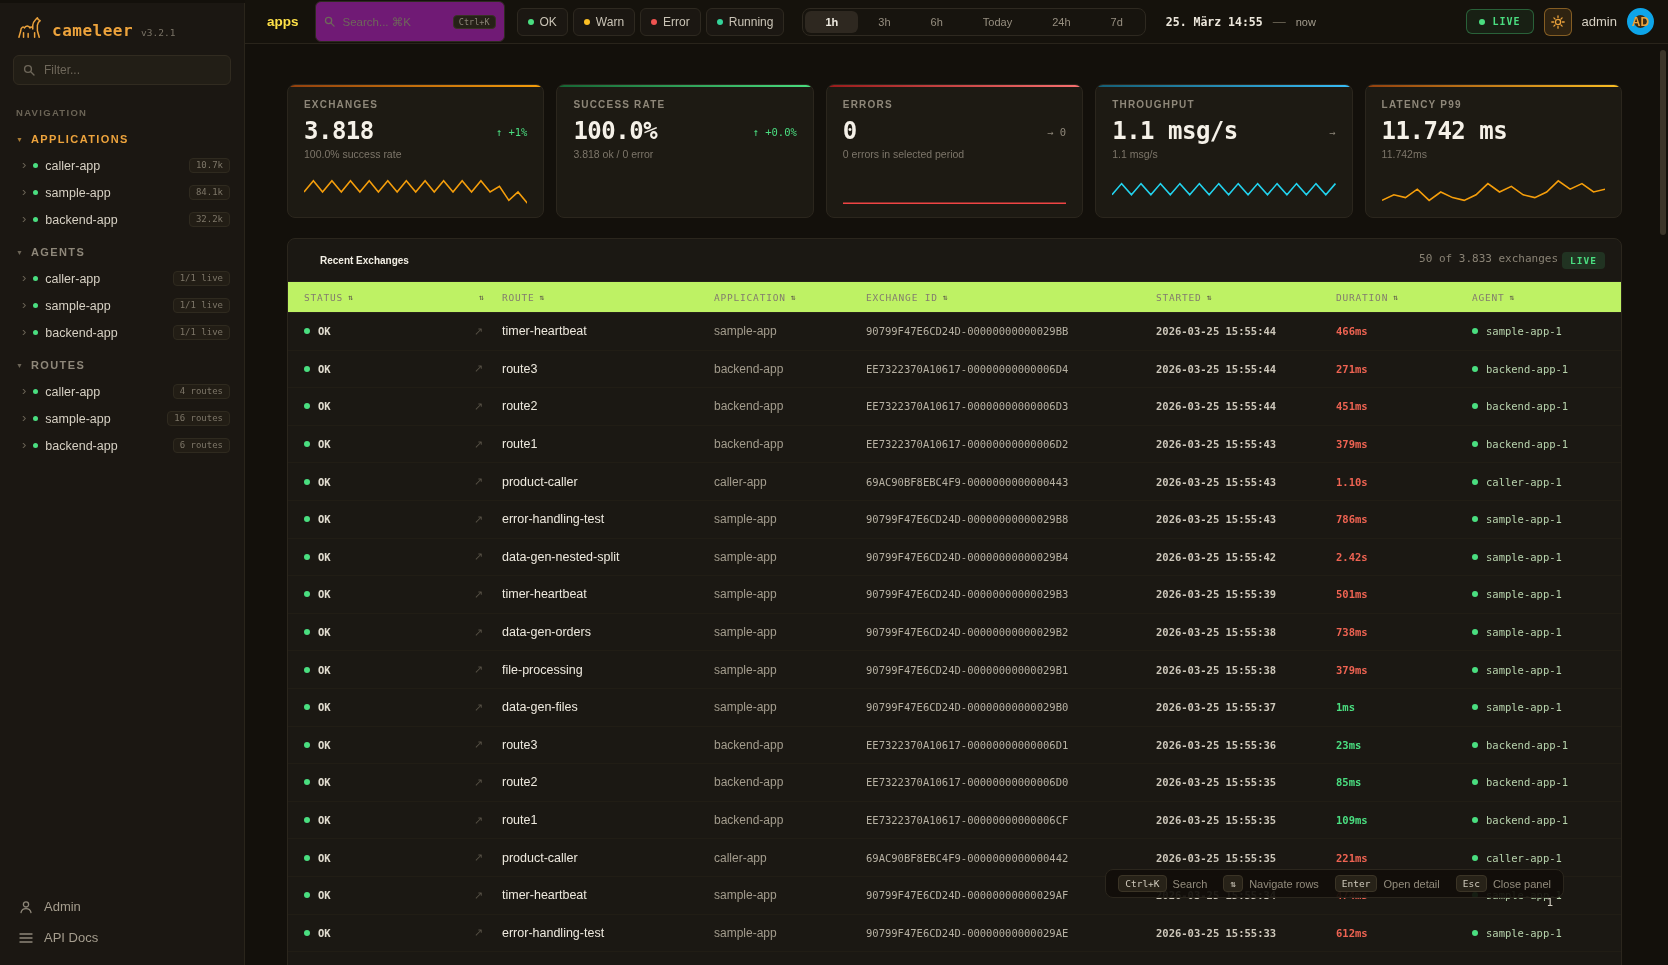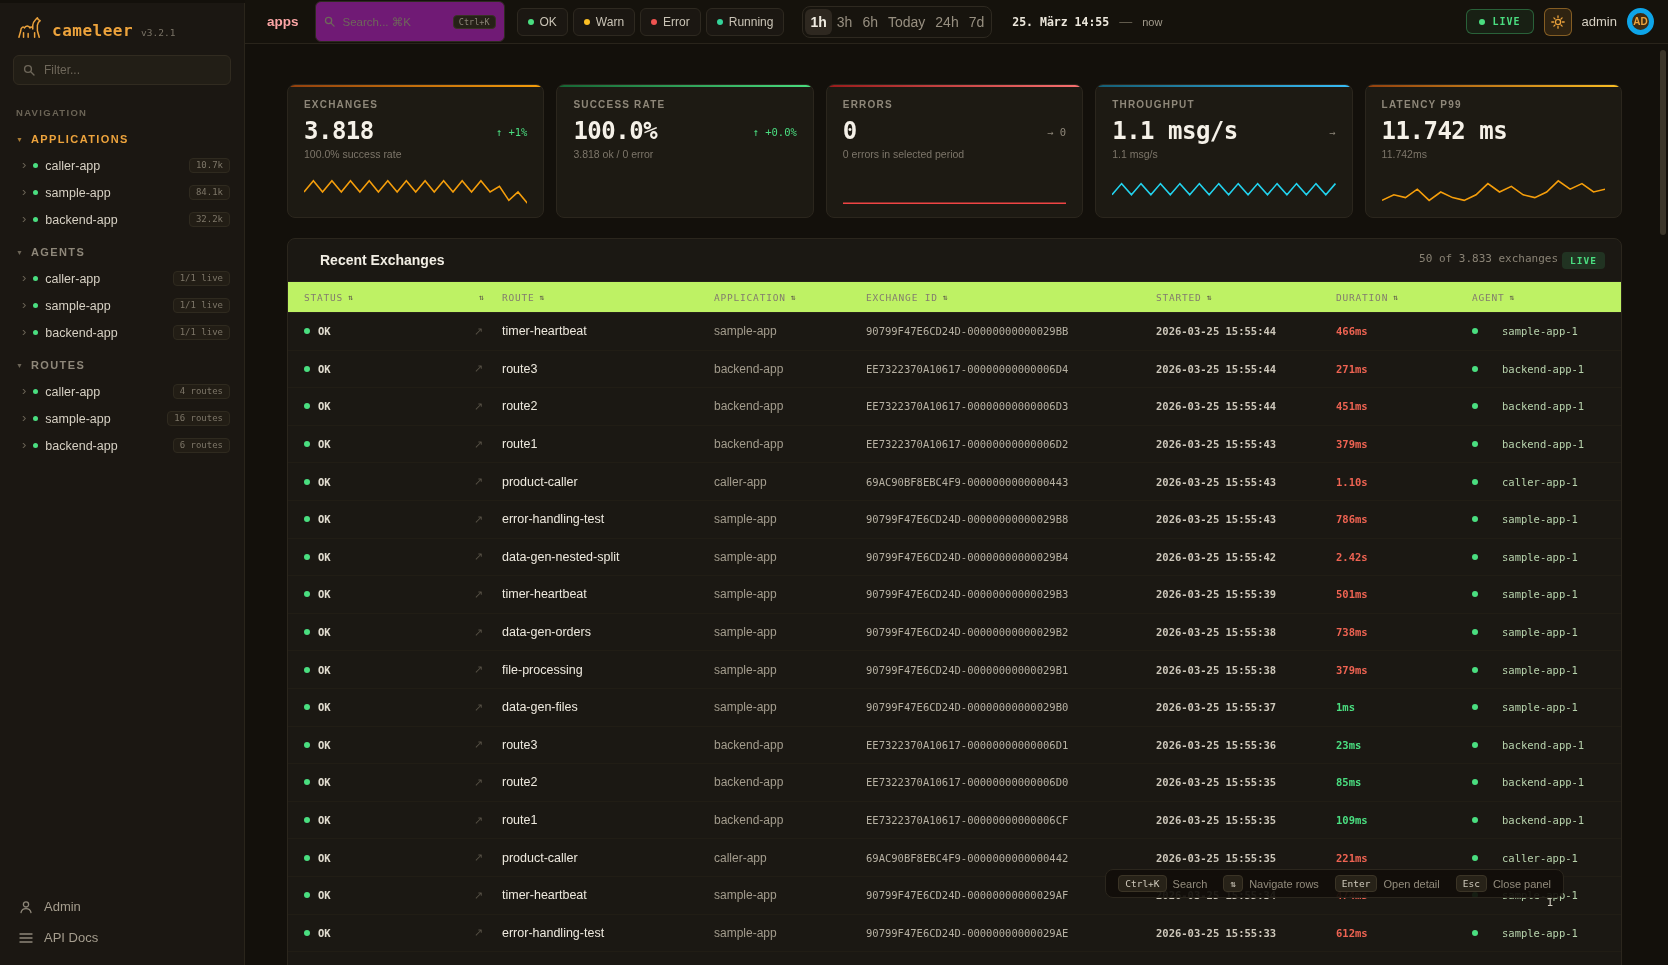--- a/index.html
+++ b/index.html
@@ -41,72 +41,72 @@
   .sidebar-footer { margin-top:auto; padding:8px 0 12px; }
   .footer-item { display:flex; gap:10px; align-items:center; padding:8px 18px; color:#a59d8e; font-size:13px; cursor:pointer; }
   .f-icon { width:16px; display:flex; justify-content:center; color:#8e8779; font-size:15px; line-height:1; }
 
   
   .topbar {
     position:absolute; left:245px; top:0; right:0; height:44px;
     background:#15120c; border-bottom:1px solid #29241b;
     display:flex; align-items:center; padding:0 14px; gap:8px;
   }
-  .context-label { font-weight:bold; font-size:13.5px; color:#fca5a5; margin:0 8px; }
+  .context-label { font-weight:bold; font-size:13.5px; color:#fde047; margin:0 8px; }
   .search-box { width:190px; height:41px; background:#701a75; border:1px solid #2e2920; border-radius:6px; display:flex; align-items:center; padding:0 8px; gap:6px; }
   .search-box input { background:none; border:none; outline:none; color:#d8d2c6; font:11.5px "Liberation Sans", sans-serif; width:100%; }
   .kbd-chip { font-family:"DejaVu Sans Mono", monospace; font-size:8.5px; color:#8a8375; background:#262118; border:1px solid #393225; border-radius:4px; padding:1px 5px; white-space:nowrap; }
   .chips { display:flex; gap:5px; margin-left:4px; }
   .chip { height:28px; display:flex; align-items:center; gap:6px; padding:0 10px; background:#1b1712; border:1px solid #2e2920; border-radius:6px; font-size:12px; color:#c9c3b5; cursor:pointer; }
   .time-group { display:flex; align-items:center; background:#17140e; border:1px solid #2e2920; border-radius:8px; padding:2px; margin-left:10px; }
-  .time-btn { padding:5px 5px; font-size:14px; color:#978f80; border-radius:6px; cursor:pointer; white-space:nowrap; }
+  .time-btn { padding:5px 20px; font-size:11px; color:#978f80; border-radius:6px; cursor:pointer; white-space:nowrap; }
   .time-btn.active { background:#2e2820; color:#f0ece2; font-weight:bold; }
   .date-label { font-family:"DejaVu Sans Mono", monospace; font-size:11.5px; color:#ece7dc; font-weight:bold; margin-left:12px; white-space:nowrap; }
   .range-sep { color:#6b6456; margin:0 2px; }
   .range-end { font-family:Liberation Sans, sans-serif; font-size:11px; color:#a39c8d; }
   .topbar-right { margin-left:auto; display:flex; align-items:center; gap:10px; }
   .live-btn { display:flex; align-items:center; gap:7px; padding:6px 12px; border:1px solid rgba(74,222,128,.35); background:rgba(74,222,128,.07); border-radius:6px; cursor:pointer; }
   .live-btn span { font-family:"DejaVu Sans Mono", monospace; font-size:10px; font-weight:bold; color:#4ade80; letter-spacing:1px; }
   .theme-btn { width:28px; height:28px; border-radius:6px; background:rgba(237,163,60,.12); border:1px solid rgba(237,163,60,.45); display:flex; align-items:center; justify-content:center; cursor:pointer; }
   .username { font-size:13px; color:#d6d0c3; }
-  .avatar { width:27px; height:27px; border-radius:50%; background:#3d2b12; border:5px solid #0ea5e9; color:#eda33c; font-size:10px; font-weight:bold; display:flex; align-items:center; justify-content:center; cursor:pointer;text-align:center; }
+  .avatar { width:27px; height:27px; border-radius:50%; background:#3d2b12; border:7px solid #0ea5e9; color:#eda33c; font-size:12px; font-weight:bold; display:flex; align-items:center; justify-content:center; cursor:pointer;text-align:center; }
 
   
   .main { position:absolute; left:245px; top:44px; right:0; bottom:0; overflow:hidden; padding:40px 46px 0 42px; }
   .cards { display:grid; grid-template-columns:repeat(5,1fr); gap:12px; }
   .card { position:relative; background:#1d1a13; border:1px solid #2b261d; border-radius:8px; height:134px; padding:14px 16px; overflow:hidden; }
   .card-accent { position:absolute; top:0; left:0; right:0; height:2px; }
   .card-title { font-size:10px; letter-spacing:1.2px; color:#8e8779; font-weight:bold; }
   .card-value-row { display:flex; align-items:flex-start; justify-content:space-between; margin-top:7px; }
   .card-value { font-family:"DejaVu Sans Mono", monospace; font-weight:bold; font-size:24px; color:#f5f1e8; letter-spacing:-.5px; }
   .card-trend { font-family:"DejaVu Sans Mono", monospace; font-size:10.5px; margin-top:9px; white-space:nowrap; }
   .trend-up { color:#4ade80; } .trend-flat { color:#8e8779; }
   .card-sub { font-size:10.5px; color:#7d766a; margin-top:3px; }
   .card-spark { position:absolute; left:16px; right:16px; bottom:9px; height:34px; }
 
   .panel { margin-top:20px; background:#1b1813; border:1px solid #2b261d; border-radius:8px; height:820px; position:relative; }
   .panel-head { display:flex; align-items:center; padding:11px 16px; height:42px; }
-  .panel-title { font-size:14px; font-weight:bold; color:#f2eee4;padding-left:16px; }
+  .panel-title { font-size:10px; font-weight:bold; color:#f2eee4;padding-left:16px; }
   .panel-meta { margin-left:auto; display:flex; align-items:flex-start; gap:4px; }
   .panel-count { font-family:"DejaVu Sans Mono", monospace; font-size:11px; color:#8a8375; }
   .live-badge { font-family:"DejaVu Sans Mono", monospace; font-size:9.5px; font-weight:bold; color:#4ade80; background:rgba(74,222,128,.14); padding:3px 8px; border-radius:4px; letter-spacing:1px; }
   .thead, .trow { display:grid; grid-template-columns:170px 28px 212px 152px 290px 180px 136px 1fr; padding:0 16px; align-items:center; }
   .thead { height:32px; background:#bef264; border-top:1px solid #26211a; border-bottom:1px solid #26211a; }
   .th { font-family:"DejaVu Sans Mono", monospace; font-size:9.5px; letter-spacing:.8px; color:#837c6e; display:flex; gap:5px; align-items:center; cursor:pointer; }
   .th .sort { font-size:8px; color:#5c564a; }
   .trow { height:37.6px; border-bottom:1px solid #211d15; cursor:pointer; }
   .cell-status { display:flex; gap:8px; align-items:center; font-family:"DejaVu Sans Mono", monospace; font-size:10.5px; color:#e2ddd0; font-weight:bold; }
   .cell-icon { color:#565045; font-size:11px; }
   .cell-route { font-size:12.5px; font-weight:500; color:#eee9de; }
   .cell-app { font-size:12px; color:#a39c8d; }
   .cell-id { font-family:"DejaVu Sans Mono", monospace; font-size:10.5px; color:#b6b0a2; }
   .cell-started { font-family:"DejaVu Sans Mono", monospace; font-size:10.5px; color:#cdc7ba; font-weight:bold; }
   .cell-dur { font-family:"DejaVu Sans Mono", monospace; font-size:10.5px; font-weight:bold; }
   .dur-slow { color:#ee6352; } .dur-fast { color:#4ade80; }
-  .cell-agent { display:flex; gap:24px; align-items:center; font-family:"DejaVu Sans Mono", monospace; font-size:10.5px; color:#b7d2ac; }
+  .cell-agent { display:flex; gap:8px; align-items:center; font-family:"DejaVu Sans Mono", monospace; font-size:10.5px; color:#b7d2ac; }
 
   .shortcuts { position:absolute; right:104px; top:869px; display:flex; gap:16px; align-items:center; background:rgba(17,14,10,.93); border:1px solid #2b261d; border-radius:8px; padding:5px 12px; z-index:5; }
   .shortcut { display:flex; align-items:center; gap:6px; }
   .shortcut kbd { font-family:"DejaVu Sans Mono", monospace; font-size:9.5px; color:#cfc9bb; background:#272218; border:1px solid #3b3426; border-radius:4px; padding:2px 6px; }
   .shortcut span { font-size:11px; color:#938c7d; }
   .page-indicator { position:absolute; right:115px; top:896px; font-family:"DejaVu Sans Mono", monospace; font-size:11px; color:#d6d0c3; z-index:4; }
   .scrollbar-thumb { position:absolute; right:2px; top:50px; width:6px; height:185px; background:#3b3529; border-radius:3px; z-index:6; }
 </style>
 </head>
 <body>

